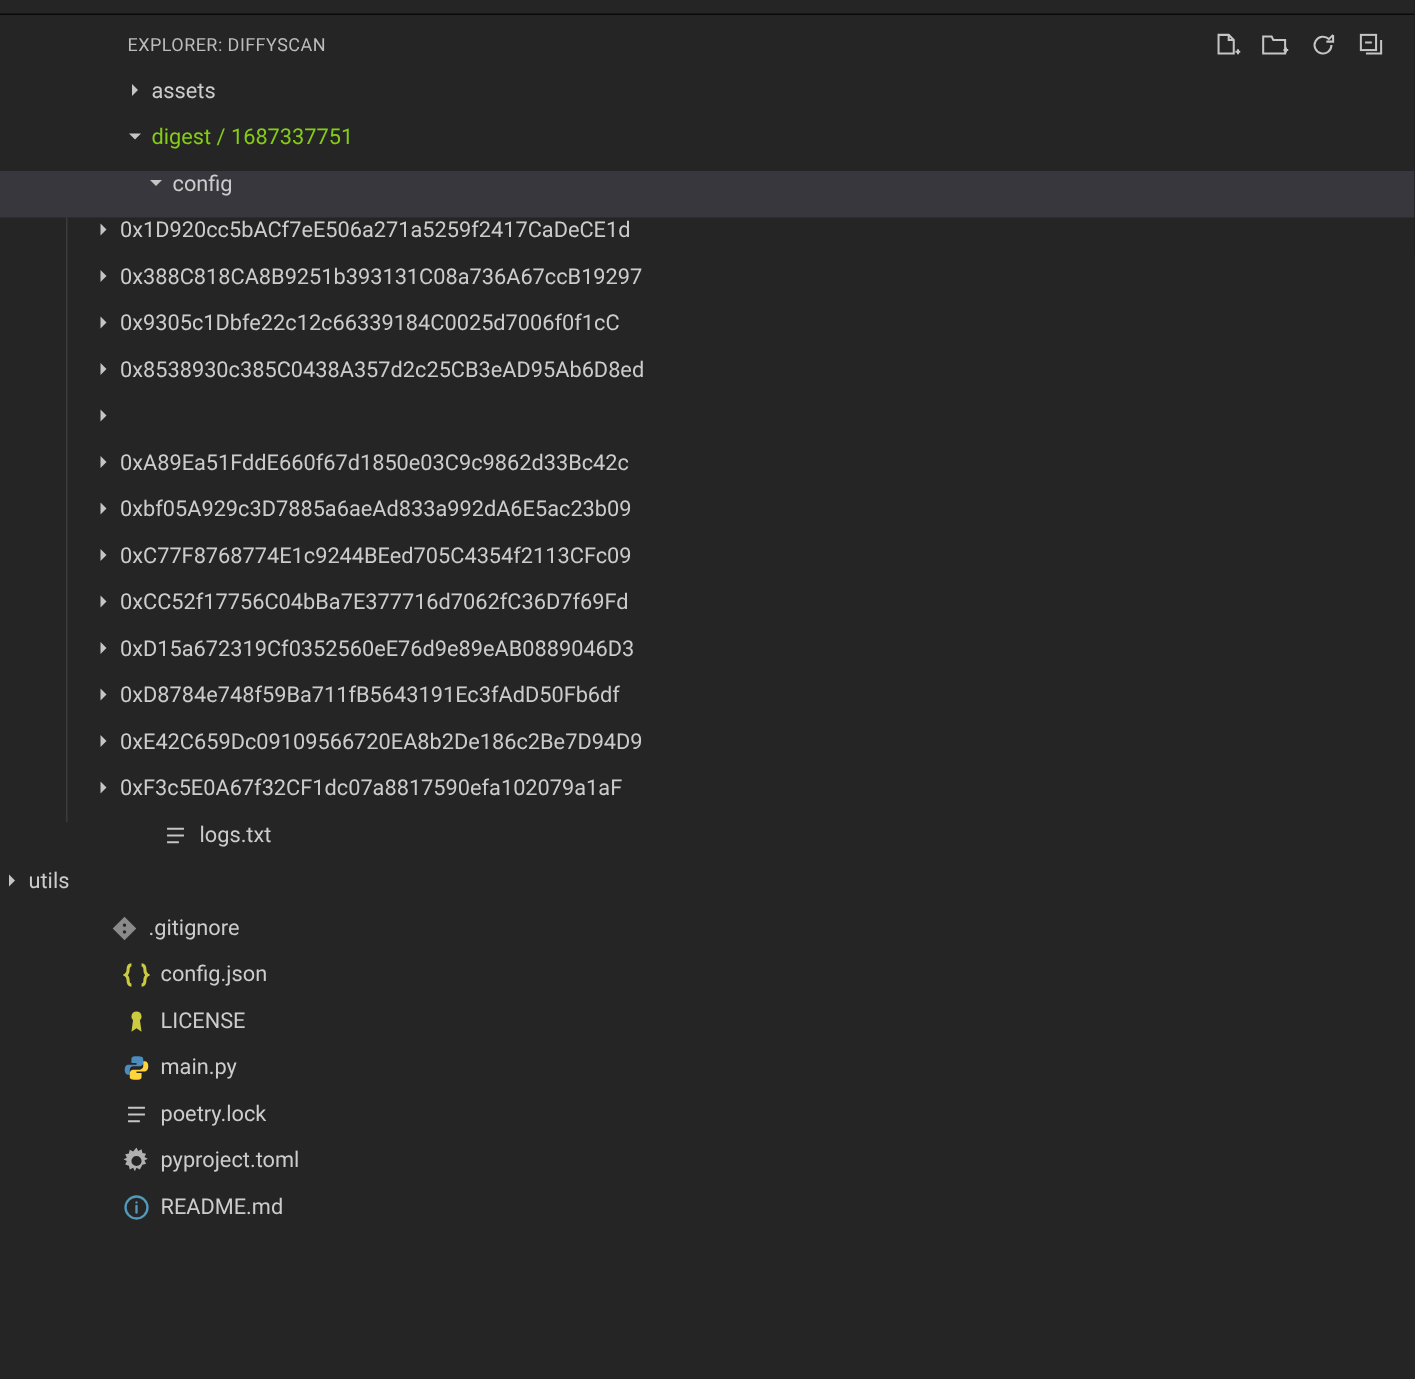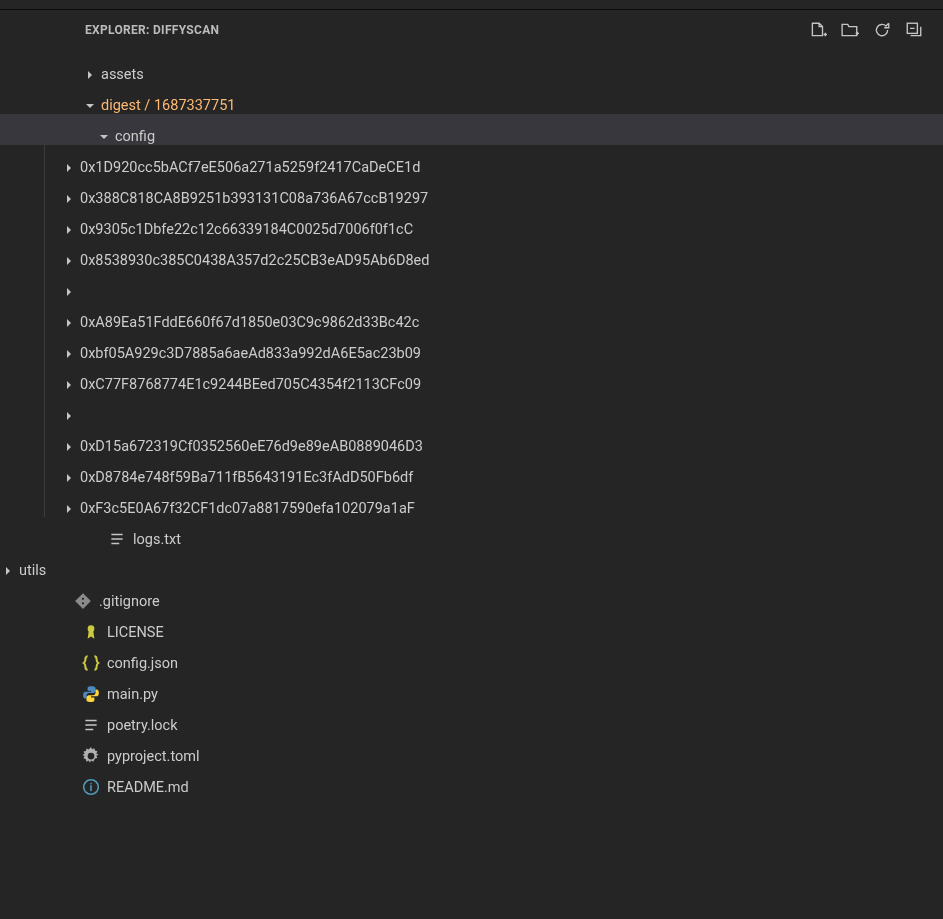--- a/index.html
+++ b/index.html
@@ -29,21 +29,21 @@
   display: flex;
   align-items: center;
   height: 40px;
   padding: 0 12px 0 85px;
 }
 .explorer-title {
   font-size: 12px;
   color: #bbbbbb;
   letter-spacing: 0.3px;
   flex: 1;
-  font-weight: 700;
+  font-weight: 400;
 }
 .header-actions {
   display: flex;
   gap: 14px;
   align-items: center;
   padding-right: 8px;
 }
 .header-icon {
   width: 18px;
   height: 18px;
@@ -51,21 +51,21 @@
   align-items: center;
   justify-content: center;
   cursor: pointer;
   color: #c5c5c5;
 }
 .tree {
   padding-top: 2px;
 }
 .tree-row {
   display: flex;
-  align-items: flex-end;
+  align-items: flex-start;
   height: 31px;
   cursor: pointer;
   user-select: none;
 }
 .tree-row.selected {
   background: #37373d;
 }
 .chevron {
   width: 16px;
   height: 16px;
@@ -84,21 +84,21 @@
   justify-content: center;
   margin-right: 7px;
   flex-shrink: 0;
 }
 .label {
   color: #cccccc;
   font-size: 14.5px;
   white-space: nowrap;
 }
 .label-dim {
-  color: #fdba74;
+  color: #84cc16;
 }
 .indent-guide {
   border-left: 1px solid #3c3c3c;
   margin-left: 44px;
   padding-left: 0;
 }
 svg {
   width: 100%;
   height: 100%;
 }
@@ -229,36 +229,45 @@
             </svg>
           </span>
         <span class="label">0xC77F8768774E1c9244BEed705C4354f2113CFc09</span>
       </div>
       <div class="tree-row" style="padding-left:16px">
         <span class="chevron">
             <svg viewBox="0 0 16 16" fill="currentColor">
               <path d="M6 4l4 4-4 4V4z"></path>
             </svg>
           </span>
+        <span class="label">0xCC52f17756C04bBa7E377716d7062fC36D7f69Fd</span>
       </div>
       <div class="tree-row" style="padding-left:16px">
         <span class="chevron">
             <svg viewBox="0 0 16 16" fill="currentColor">
               <path d="M6 4l4 4-4 4V4z"></path>
             </svg>
           </span>
         <span class="label">0xD15a672319Cf0352560eE76d9e89eAB0889046D3</span>
       </div>
       <div class="tree-row" style="padding-left:16px">
         <span class="chevron">
             <svg viewBox="0 0 16 16" fill="currentColor">
               <path d="M6 4l4 4-4 4V4z"></path>
             </svg>
           </span>
         <span class="label">0xD8784e748f59Ba711fB5643191Ec3fAdD50Fb6df</span>
+      </div>
+      <div class="tree-row" style="padding-left:16px">
+        <span class="chevron">
+            <svg viewBox="0 0 16 16" fill="currentColor">
+              <path d="M6 4l4 4-4 4V4z"></path>
+            </svg>
+          </span>
+        <span class="label">0xE42C659Dc09109566720EA8b2De186c2Be7D94D9</span>
       </div>
       <div class="tree-row" style="padding-left:16px">
         <span class="chevron">
             <svg viewBox="0 0 16 16" fill="currentColor">
               <path d="M6 4l4 4-4 4V4z"></path>
             </svg>
           </span>
         <span class="label">0xF3c5E0A67f32CF1dc07a8817590efa102079a1aF</span>
       </div>
     </div>
@@ -285,39 +294,39 @@
       <span class="file-icon">
         <svg viewBox="0 0 16 16" fill="#8a8a8a">
             <path d="M8 1L15 8L8 15L1 8L8 1z M8 5a1 1 0 100 2 1 1 0 000-2zm0 4a1 1 0 100 2 1 1 0 000-2z"></path>
           </svg>
       </span>
       <span class="label">.gitignore</span>
     </div>
 
     <div class="tree-row" style="padding-left:82px">
       <span class="file-icon">
+        <svg viewBox="0 0 16 16" fill="none" stroke="#cbcb41" stroke-width="1.8">
+            <path d="M5 2c-2 0-2 2-2 3s0 2-1.5 3C3 9 3 10 3 11s0 3 2 3M11 2c2 0 2 2 2 3s0 2 1.5 3C13 9 13 10 13 11s0 3-2 3"></path>
+          </svg>
+      </span>
+      <span class="label">config.json</span>
+    </div>
+
+    <div class="tree-row" style="padding-left:82px">
+      <span class="file-icon">
         <svg viewBox="0 0 16 16" fill="#cbcb41">
             <circle cx="8" cy="5" r="3"></circle>
             <path d="M6 7l-1 7 3-2 3 2-1-7z"></path>
           </svg>
       </span>
       <span class="label">LICENSE</span>
     </div>
 
     <div class="tree-row" style="padding-left:82px">
       <span class="file-icon">
-        <svg viewBox="0 0 16 16" fill="none" stroke="#cbcb41" stroke-width="1.8">
-            <path d="M5 2c-2 0-2 2-2 3s0 2-1.5 3C3 9 3 10 3 11s0 3 2 3M11 2c2 0 2 2 2 3s0 2 1.5 3C13 9 13 10 13 11s0 3-2 3"></path>
-          </svg>
-      </span>
-      <span class="label">config.json</span>
-    </div>
-
-    <div class="tree-row" style="padding-left:82px">
-      <span class="file-icon">
         <svg viewBox="0 0 16 16">
             <path fill="#4b8bbe" d="M8 1c-3 0-3 1-3 2v2h3v1H3c-1 0-2 1-2 3s1 3 2 3h1V9c0-1 1-2 2-2h4c1 0 2-1 2-2V3c0-1 0-2-4-2z"></path>
             <path fill="#ffd43b" d="M8 15c3 0 3-1 3-2v-2H8v-1h5c1 0 2-1 2-3s-1-3-2-3h-1v3c0 1-1 2-2 2H6c-1 0-2 1-2 2v2c0 1 0 2 4 2z"></path>
           </svg>
       </span>
       <span class="label">main.py</span>
     </div>
 
     <div class="tree-row" style="padding-left:82px">
       <span class="file-icon">

